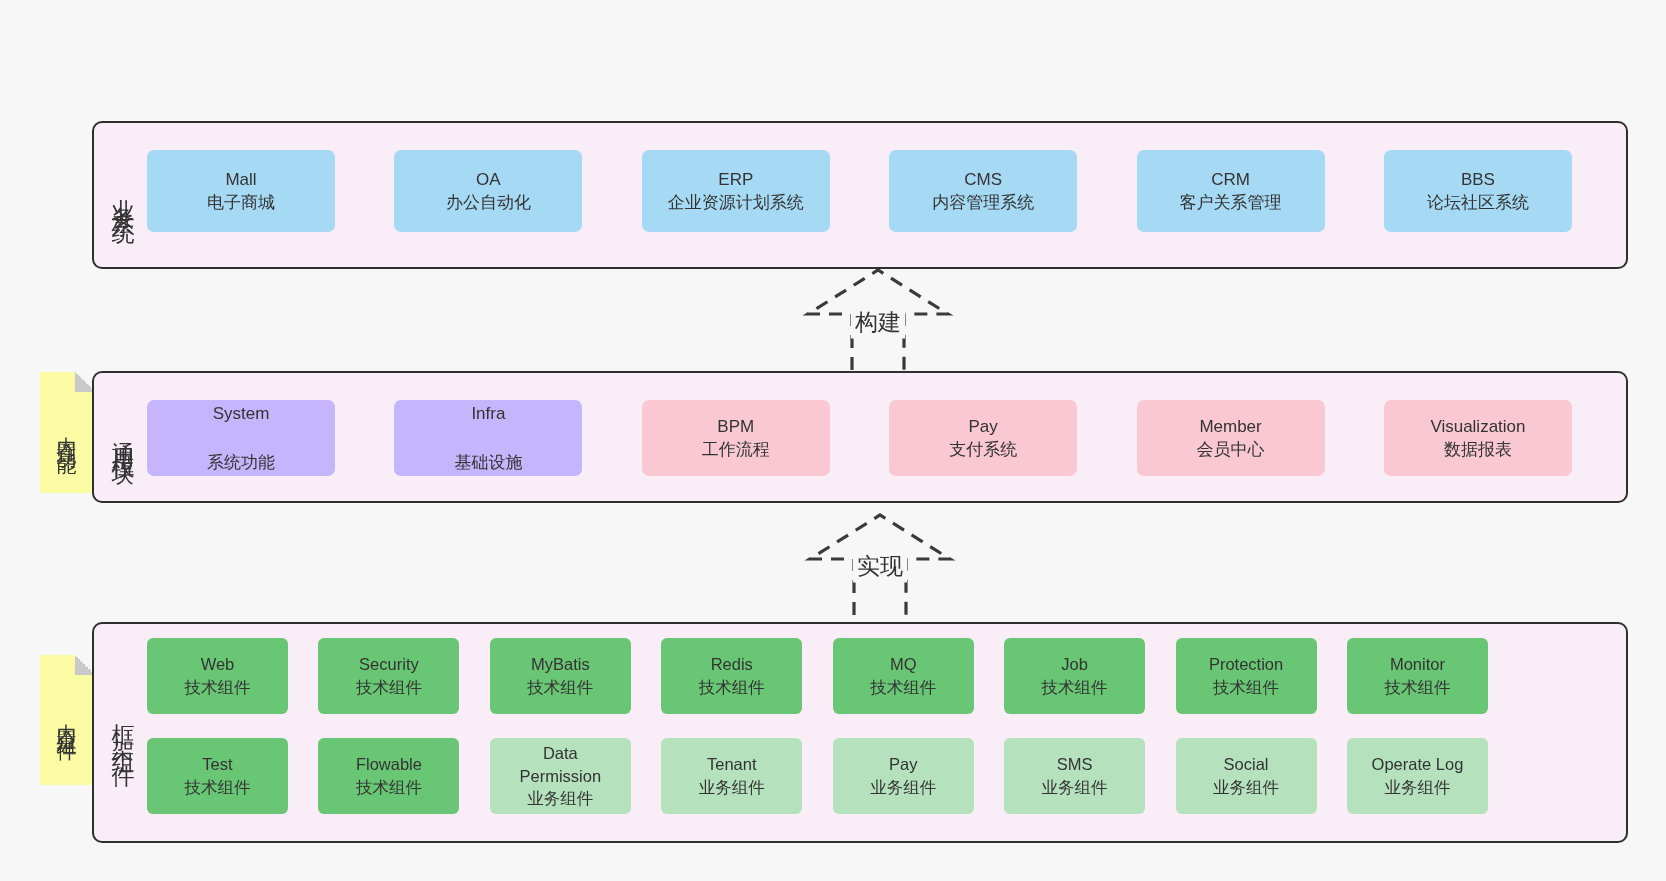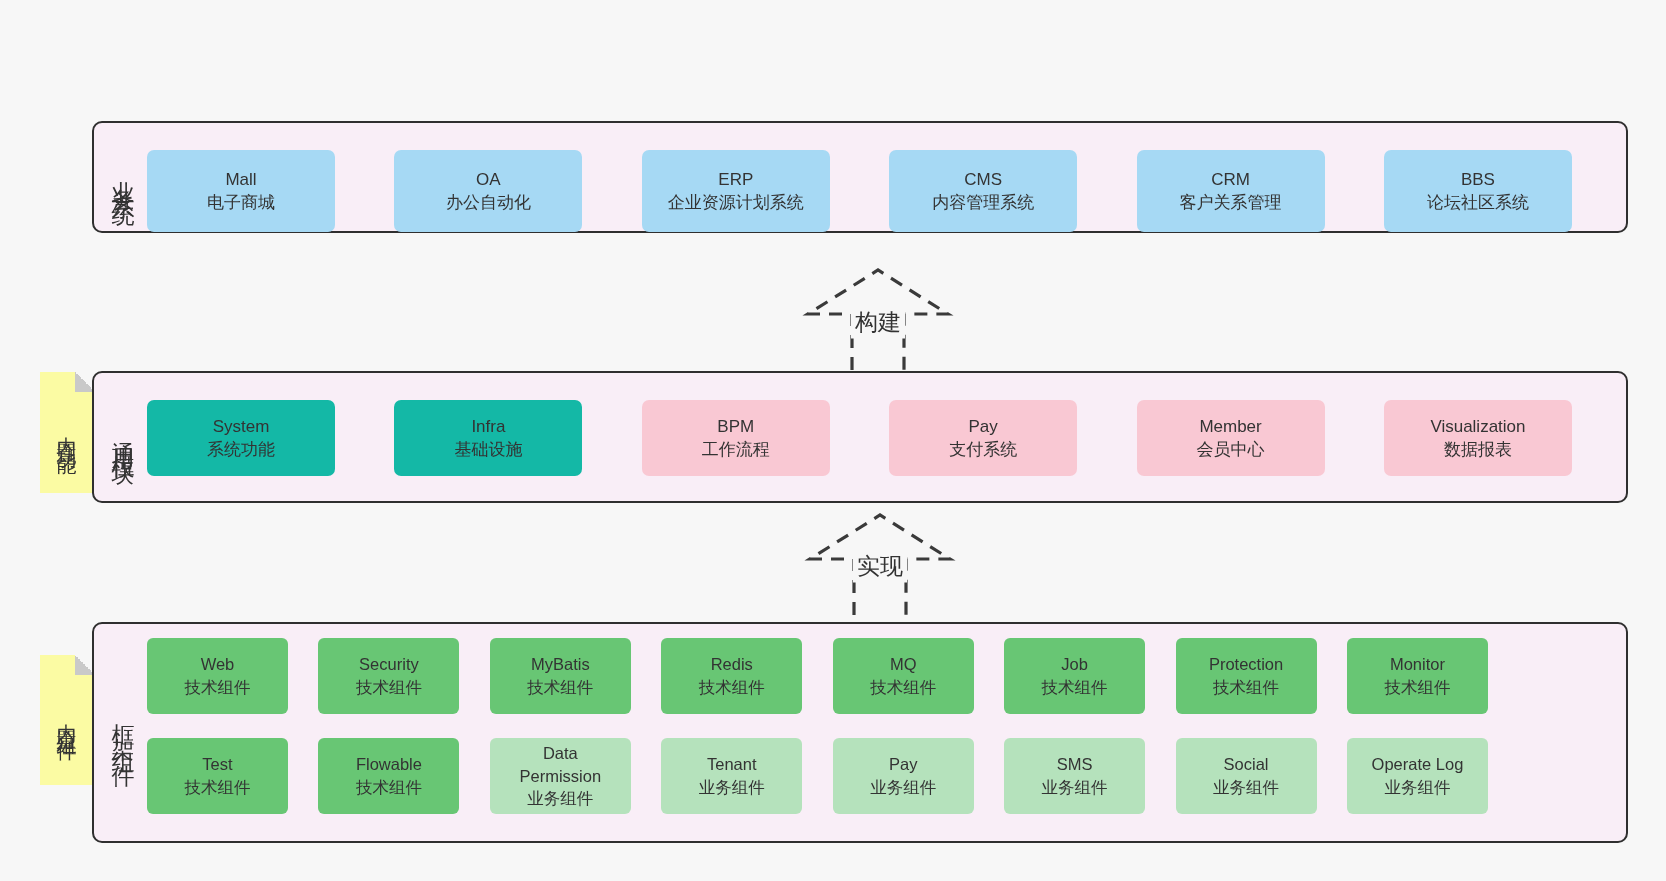--- a/index.html
+++ b/index.html
@@ -13,21 +13,21 @@
   }
   
   .panel{
     position:absolute;left:92px;width:1536px;
     background:#f9eef7;
     border:2px solid #2f2f2f;
     border-radius:10px;
     box-sizing:border-box;
     z-index:2;
   }
-  #panel-business{top:121px;height:112px;}
+  #panel-business{top:121px;height:148px;}
   #panel-modules{top:371px;height:132px;}
   #panel-framework{top:622px;height:221px;}
 
   .v-label{
     position:absolute;left:10px;top:0;bottom:0;width:40px;
     display:flex;align-items:center;justify-content:center;
     writing-mode:vertical-rl;text-orientation:upright;
     font-size:23px;letter-spacing:7px;color:#333;
   }
   #panel-framework .v-label{letter-spacing:14px;}
@@ -46,21 +46,21 @@
     display:flex;flex-direction:column;
     align-items:center;justify-content:center;
     text-align:center;
     font-size:17px;line-height:1.38;color:#333;
     box-sizing:border-box;padding:2px 6px;
   }
   .box-6{width:188px;}
   .box-8{width:141px;font-size:16.5px;border-radius:6px;}
   .box-title{white-space:pre-line;}
   .blue{background:#a6d9f4;}
-  .red{background:#14b8a6;}
+  .red{background:#c4b5fd;justify-content:space-between;}
   .pink{background:#f9c8d3;text-align:right;}
   .green{background:#68c674;}
   .light{background:#b5e2bc;}
 
   
   .note{
     position:absolute;left:40px;width:55px;
     background:#fbfba3;
     z-index:1;
     display:flex;align-items:center;justify-content:center;

